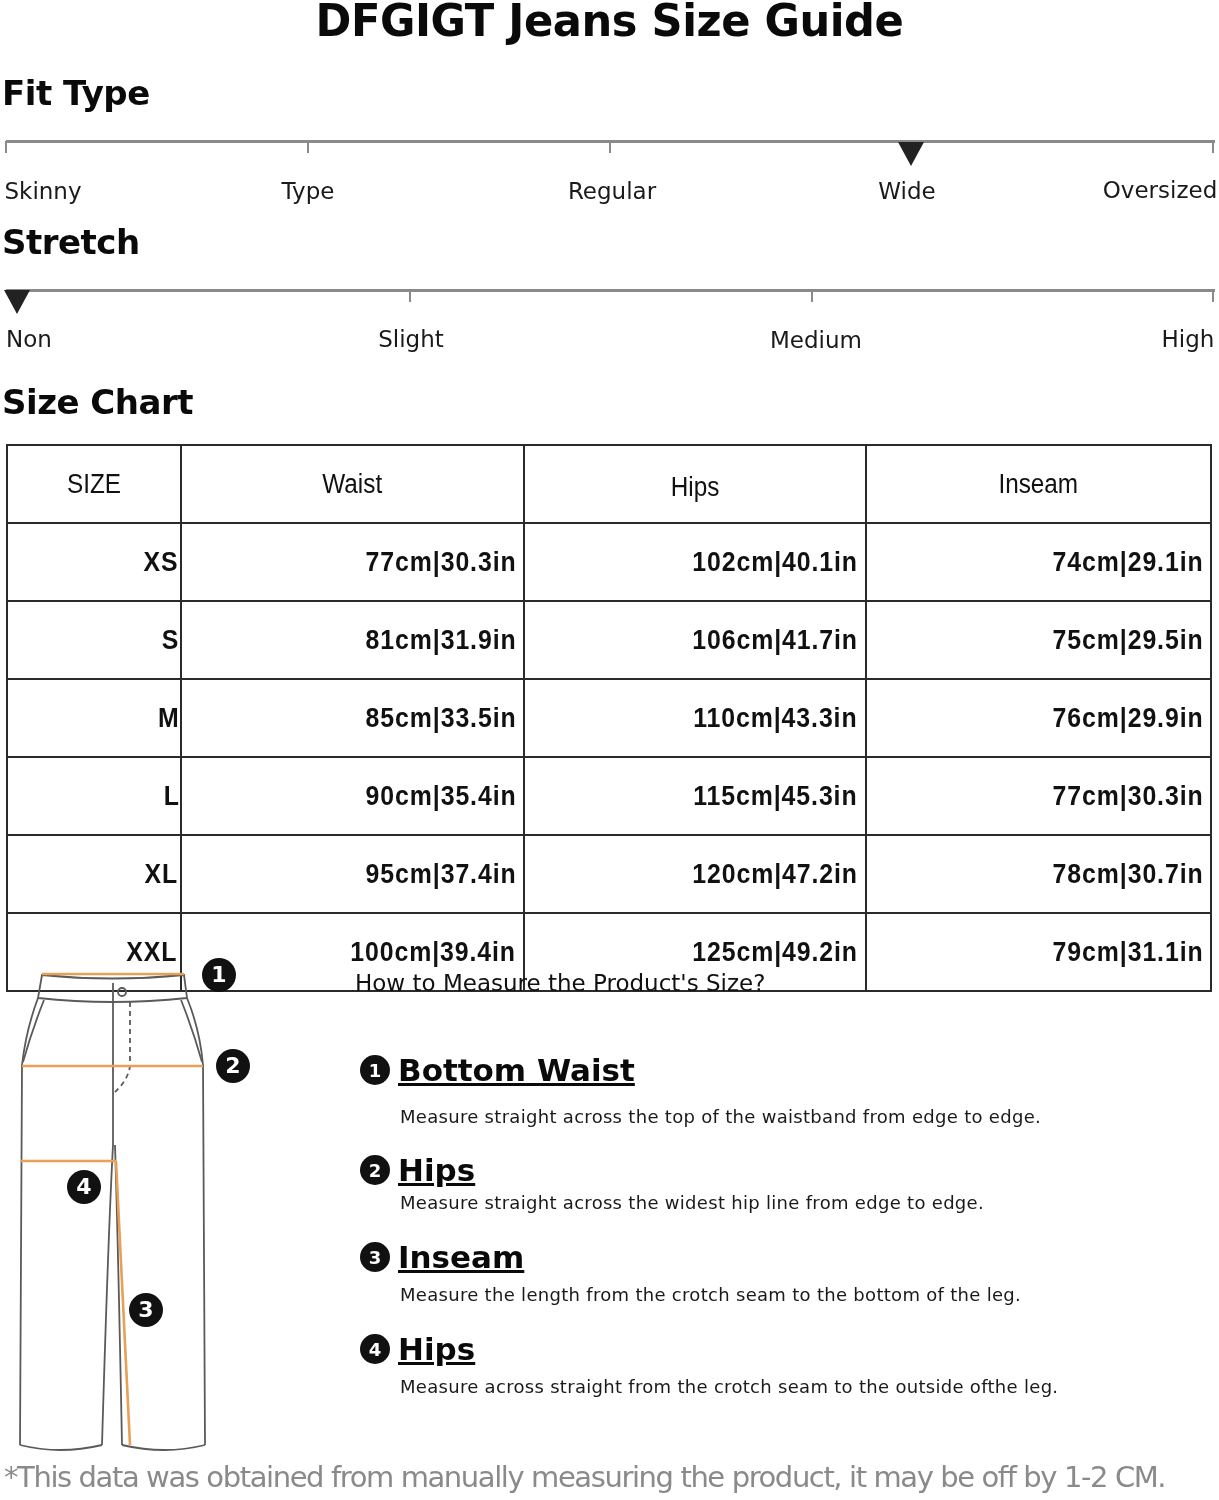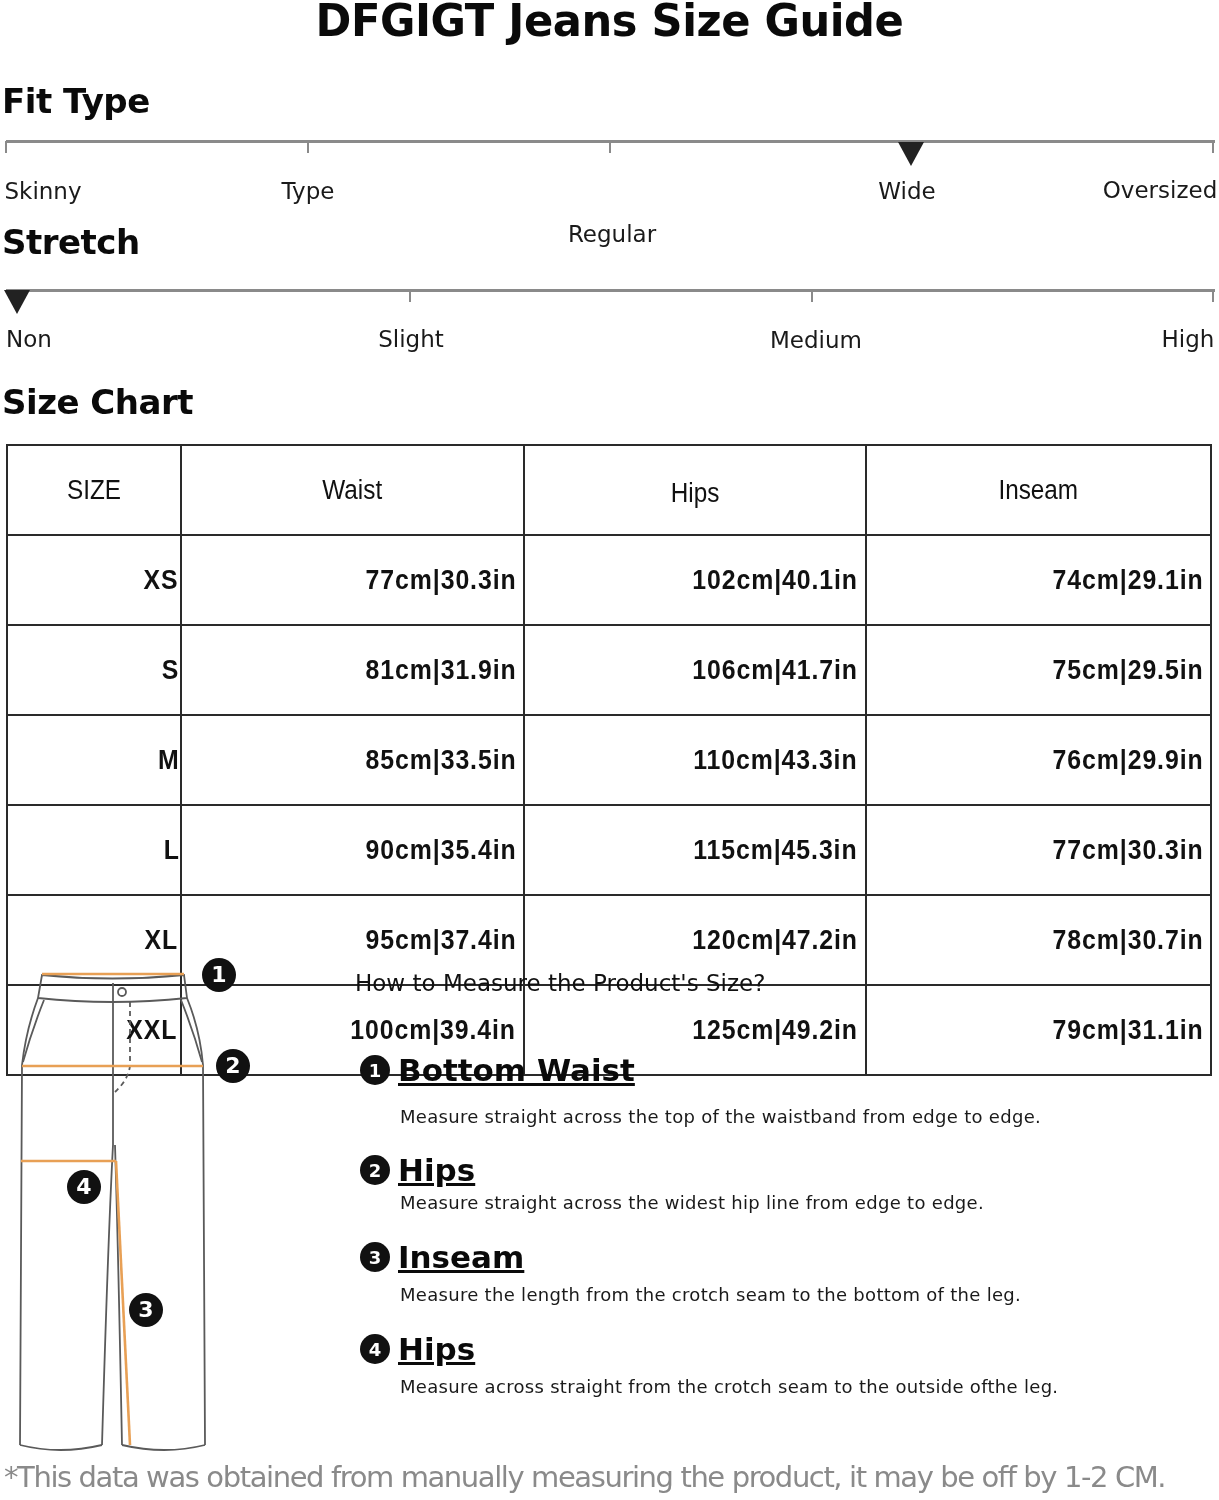--- a/index.html
+++ b/index.html
@@ -33,21 +33,21 @@
     transform: translateX(-50%); white-space: nowrap;
   }
 
   
   .size-table {
     position: absolute; left: 6px; top: 444px; width: 1204px; height: 490px;
     border-collapse: collapse; table-layout: fixed;
   }
   .size-table td, .size-table th {
     border: 2px solid #2a2a2a; text-align: center; vertical-align: middle;
-    height: 90px; font-family: "Liberation Sans", sans-serif; color: #111;
+    height: 78px; font-family: "Liberation Sans", sans-serif; color: #111;
   }
   .size-table th { font-weight: normal; font-size: 27px; transform-origin: center; }
   .size-table th span { display: inline-block; transform: scaleX(0.9); }
   .size-table td { font-size: 27px; font-weight: bold; text-align: right; }
   .size-table td span { display: inline-block; transform: scaleX(0.92); letter-spacing: 1px; }
   .col-size { width: 174px; }
   .col-waist { width: 343px; }
   .col-hips { width: 342px; }
   .col-inseam { width: 345px; }
 
@@ -80,31 +80,31 @@
   .footnote {
     position: absolute; left: 4px; top: 1460px; white-space: nowrap;
     font-family: "DejaVu Sans", sans-serif; font-size: 29px; color: #8a8a8a; letter-spacing: -1.4px;
   }
 </style>
 </head>
 <body>
 
 <div class="title">DFGIGT Jeans Size Guide</div>
 
-<div class="section-heading" style="top:73px;margin-top:8px;">Fit Type</div>
+<div class="section-heading" style="top:73px;">Fit Type</div>
 <div class="scale" style="top:130px;">
   <div class="scale-line" style="top:10px;"></div>
   <div class="scale-tick" style="left:5px; top:11px;"></div>
   <div class="scale-tick" style="left:307px; top:11px;"></div>
   <div class="scale-tick" style="left:609px; top:11px;"></div>
   <div class="scale-tick" style="left:1212px; top:11px;"></div>
   <div class="scale-marker" style="left:898px; top:12px;"></div>
   <span class="scale-label" style="left:43px; top:48px;">Skinny</span>
   <span class="scale-label" style="left:308px; top:48px;">Type</span>
-  <span class="scale-label" style="left:612px; top:48px;margin-top:43px;">Regular</span>
+  <span class="scale-label" style="left:612px; top:48px;">Regular</span>
   <span class="scale-label" style="left:907px; top:48px;">Wide</span>
   <span class="scale-label" style="left:1160px; top:47px;text-align:right;">Oversized</span>
 </div>
 
 <div class="section-heading" style="top:222px;">Stretch</div>
 <div class="scale" style="top:280px;">
   <div class="scale-line" style="top:9px;"></div>
   <div class="scale-tick" style="left:409px; top:10px;"></div>
   <div class="scale-tick" style="left:811px; top:10px;"></div>
   <div class="scale-tick" style="left:1212px; top:10px;"></div>

